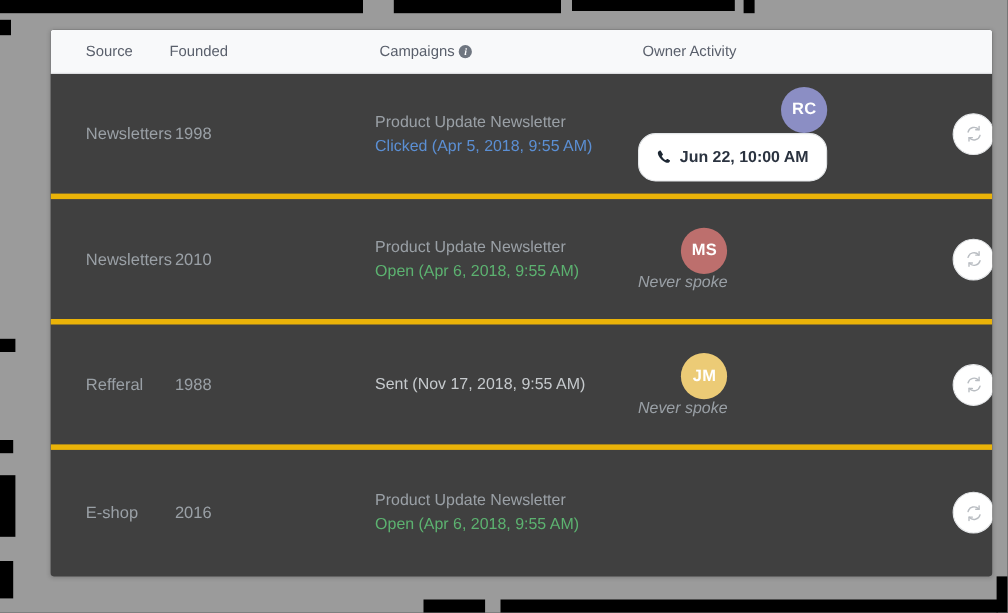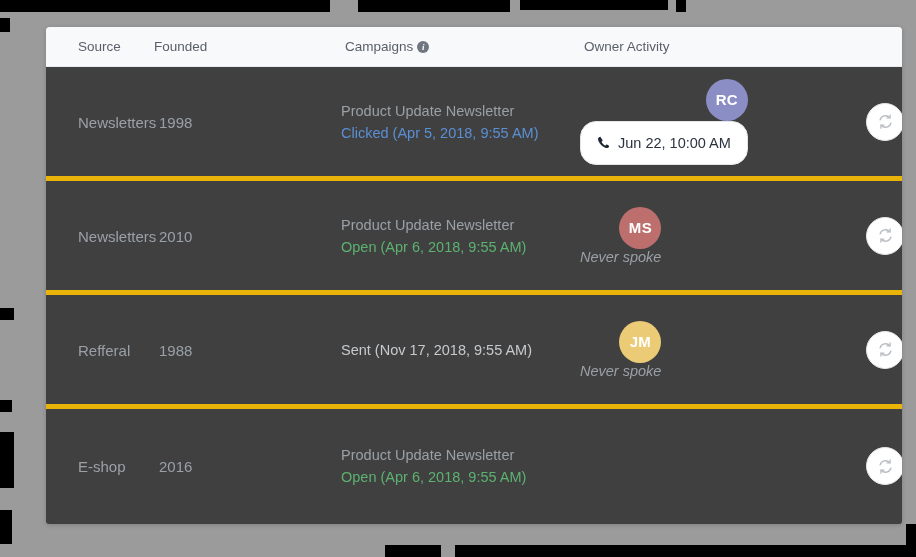--- a/index.html
+++ b/index.html
@@ -143,20 +143,21 @@
     border: 1px solid #e3e6e8;
     border-radius: 16px;
     background: #ffffff;
     display: flex;
     align-items: center;
     padding: 0 16px;
     font-size: 14.5px;
     color: #2b3340;
     white-space: nowrap;
     box-shadow: 0 1px 1px rgba(0,0,0,0.03);
+    font-weight: bold;
   }
   .activity-pill .pill-icon {
     margin-right: 8px;
     display: flex;
     align-items: center;
     color: #1d2733;
   }
   .activity-none {
     margin-left: 16px;
     font-size: 14.5px;

